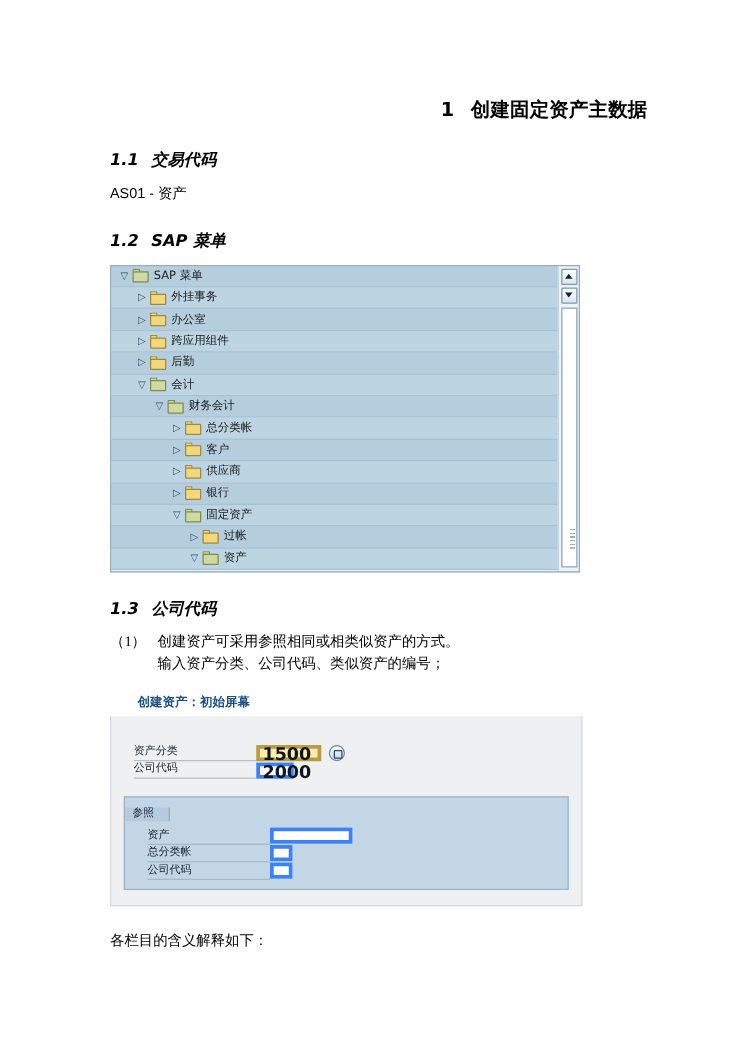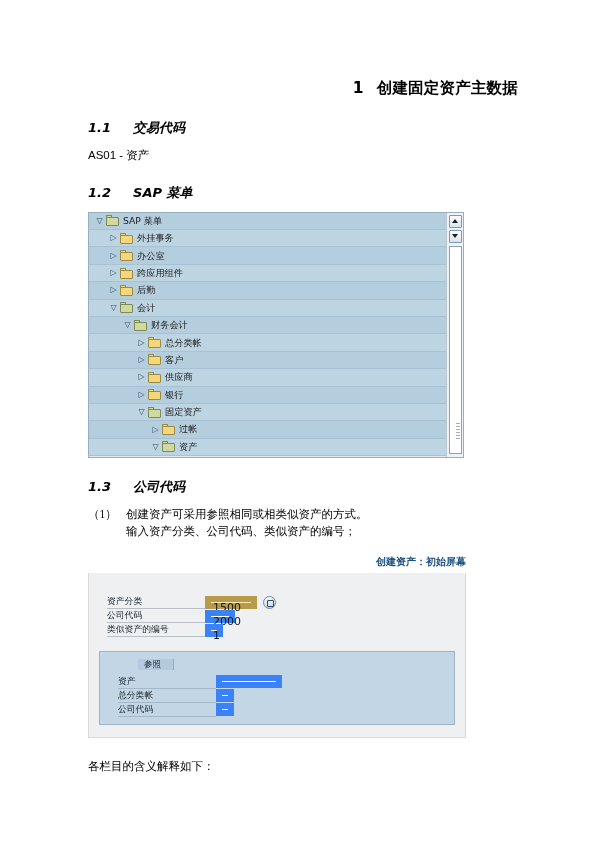--- a/index.html
+++ b/index.html
@@ -41,21 +41,21 @@
   }
   .h1 .num { margin-right: 13px; }
 
   .h2 {
     font-family: "DejaVu Sans", "Liberation Sans", sans-serif;
     font-size: 13px;
     font-weight: bold;
     font-style: italic;
     white-space: nowrap;
   }
-  .h2 .num { margin-right: 22px; }
+  .h2 .num { margin-right: 10px; }
 
   .body-text {
     font-family: Liberation Sans, sans-serif;
     font-size: 11.5px;
     line-height: 1.45;
   }
 
   .spacer-20 { height: 20px; }
   .spacer-14 { height: 14px; }
   .spacer-10 { height: 10px; }
@@ -214,21 +214,20 @@
     width: 378px;
     font-family: "DejaVu Sans", "Liberation Sans", sans-serif;
     background: #ffffff;
   }
   .form-title {
     font-size: 10px;
     font-weight: bold;
     color: #1c4f82;
     padding: 0 0 4px 22px;
     white-space: nowrap;
-    text-align: right;
   }
   .toolbar {
     height: 17px;
     background: #a8c2dd;
     border: 1px solid #97b3d0;
     border-bottom: none;
     box-sizing: border-box;
     display: flex;
     align-items: center;
     padding-left: 5px;
@@ -263,27 +262,28 @@
     width: 98px;
     flex: 0 0 98px;
     border-bottom: 1px solid #b9bfc6;
     height: 13px;
     line-height: 13px;
     white-space: nowrap;
   }
   .fin {
     height: 13px;
     box-sizing: border-box;
-    border: 6px solid #3b82f6;
+    border: 3px solid #3b82f6;
     background: #ffffff;
-    font-size: 11px;
+    font-size: 14px;
     line-height: 11px;
     padding: 0 2px;
     color: #10171e;
     white-space: nowrap;
+    font-weight: bold;
   }
   .fin.yellow { background: #fdecab; border-color: #b79b4a; }
   .fin.w52 { width: 52px; }
   .fin.w30 { width: 30px; }
   .fin.w66 { width: 66px; }
   .fin.w18 { width: 18px; }
 
   .lookup {
     width: 13px; height: 13px;
     margin-left: 6px;
@@ -314,21 +314,20 @@
   }
   .gb-tab {
     display: inline-block;
     font-size: 8.5px;
     color: #15202b;
     background: #b4cade;
     border-right: 1px solid #93acc0;
     padding: 1px 12px 1px 6px;
     line-height: 1;
     margin-bottom: 5px;
-    margin-left: 38px;
   }
   .groupbox .frow .flabel { border-bottom: 1px solid #a4b8c9; color: #16212b; }
 </style>
 </head>
 <body>
 
 <div class="page">
   <div class="content">
 
     <div class="h1">
@@ -517,24 +516,20 @@
       <div class="form-body">
         <div id="main-fields">
             <div class="frow">
               <span class="flabel">资产分类</span>
               <span class="fin w52 yellow">1500</span>
               <span class="lookup"></span>
             </div>
             <div class="frow">
               <span class="flabel">公司代码</span>
               <span class="fin w30">2000</span>
-            </div>
-            <div class="frow">
-              <span class="flabel">类似资产的编号</span>
-              <span class="fin w18">1</span>
             </div>
           </div>
         <div class="groupbox">
           <div class="gb-tab">参照</div>
           <div id="ref-fields">
               <div class="frow">
                 <span class="flabel">资产</span>
                 <span class="fin w66"></span>
               </div>
               <div class="frow">

